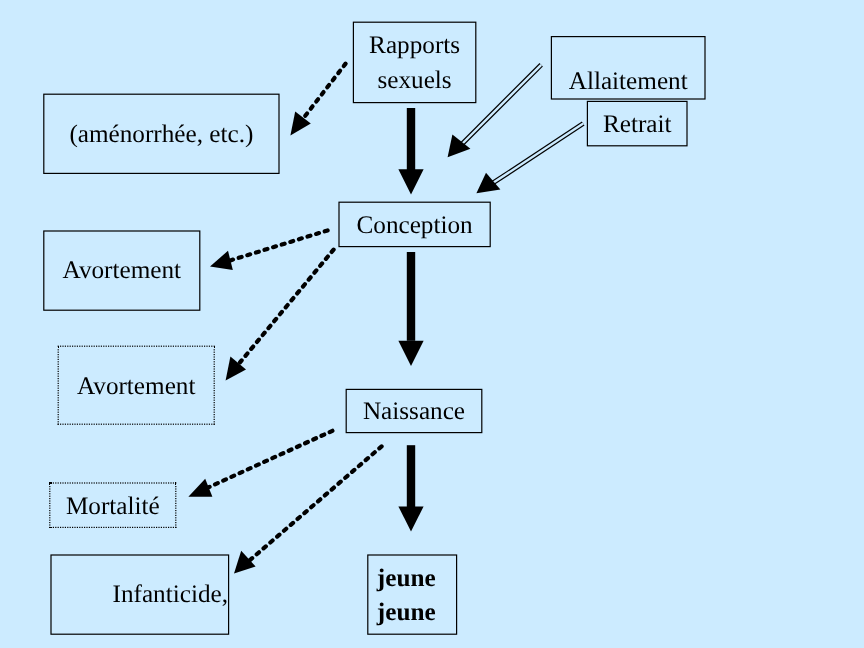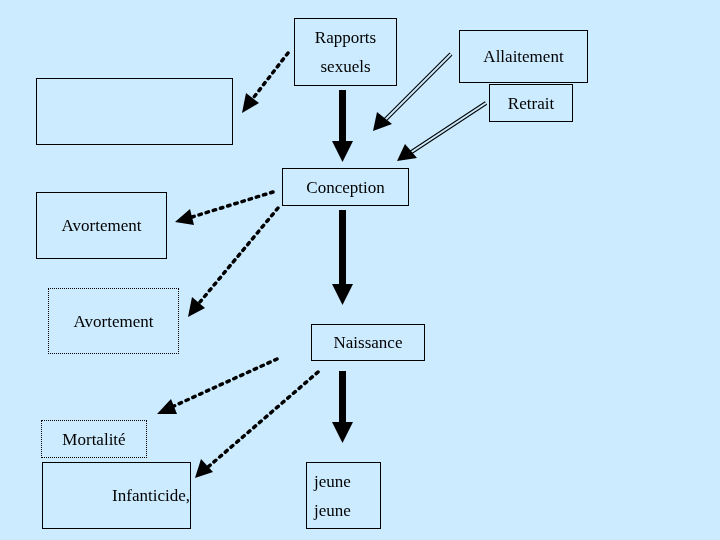--- a/index.html
+++ b/index.html
@@ -16,21 +16,21 @@
       color: #000;
     }
     .node {
       position: absolute;
       box-sizing: border-box;
       border: 1px solid #000;
       display: flex;
       align-items: center;
       justify-content: center;
       text-align: center;
-      font-size: 17px;
+      font-size: 21px;
       line-height: 29px;
       background: transparent;
     }
     .node.dotted {
       border: 1px dotted #000;
     }
     .node .lbl {
       display: block;
     }
     .node .line {
@@ -45,30 +45,30 @@
     svg#arrows {
       position: absolute;
       left: 0;
       top: 0;
       width: 720px;
       height: 540px;
       pointer-events: none;
     }
 
     #n-rapports    { left: 294px; top: 18px;  width: 103px; height: 68px; }
-    #n-allaitement { left: 459px; top: 30px;  width: 129px; height: 53px; }
+    #n-allaitement { left: 459px; top: 30px;  width: 129px; height: 53px; align-items: flex-end; }
     #n-retrait     { left: 489px; top: 84px;  width: 84px;  height: 38px; }
     #n-sterilite   { left: 36px;  top: 78px;  width: 197px; height: 67px; }
     #n-conception  { left: 282px; top: 168px; width: 127px; height: 38px; text-align: right; }
     #n-avprov      { left: 36px;  top: 192px; width: 131px; height: 67px; }
     #n-avspont     { left: 48px;  top: 288px; width: 131px; height: 66px; }
-    #n-naissance   { left: 288px; top: 324px; width: 114px; height: 37px; margin-left: 23px; }
-    #n-mortalite   { left: 41px;  top: 420px; width: 106px; height: 38px; }
+    #n-naissance   { left: 288px; top: 324px; width: 114px; height: 37px; }
+    #n-mortalite   { left: 41px;  top: 402px; width: 106px; height: 38px; }
     #n-infanticide { left: 42px;  top: 462px; width: 149px; height: 67px; justify-content: flex-end; }
-    #n-jeune       { left: 306px; top: 462px; width: 75px;  height: 67px; }
+    #n-jeune       { left: 306px; top: 462px; width: 75px;  height: 67px; font-weight: bold; }
   </style>
 </head>
 <body>
 
 <div id="diagram">
 
   <div class="node" id="n-rapports">
     <span class="lbl">
       <span class="line">Rapports</span>
       <span class="line">sexuels</span>
@@ -78,20 +78,21 @@
   <div class="node" id="n-allaitement">
     <span class="line">Allaitement</span>
   </div>
 
   <div class="node" id="n-retrait">
     <span class="line">Retrait</span>
   </div>
 
   <div class="node" id="n-sterilite">
     <span class="lbl">
+      <span class="line">(aménorrhée, etc.)</span>
     </span>
   </div>
 
   <div class="node" id="n-conception">
     <span class="line">Conception</span>
   </div>
 
   <div class="node" id="n-avprov">
     <span class="lbl">
       <span class="line">Avortement</span>

